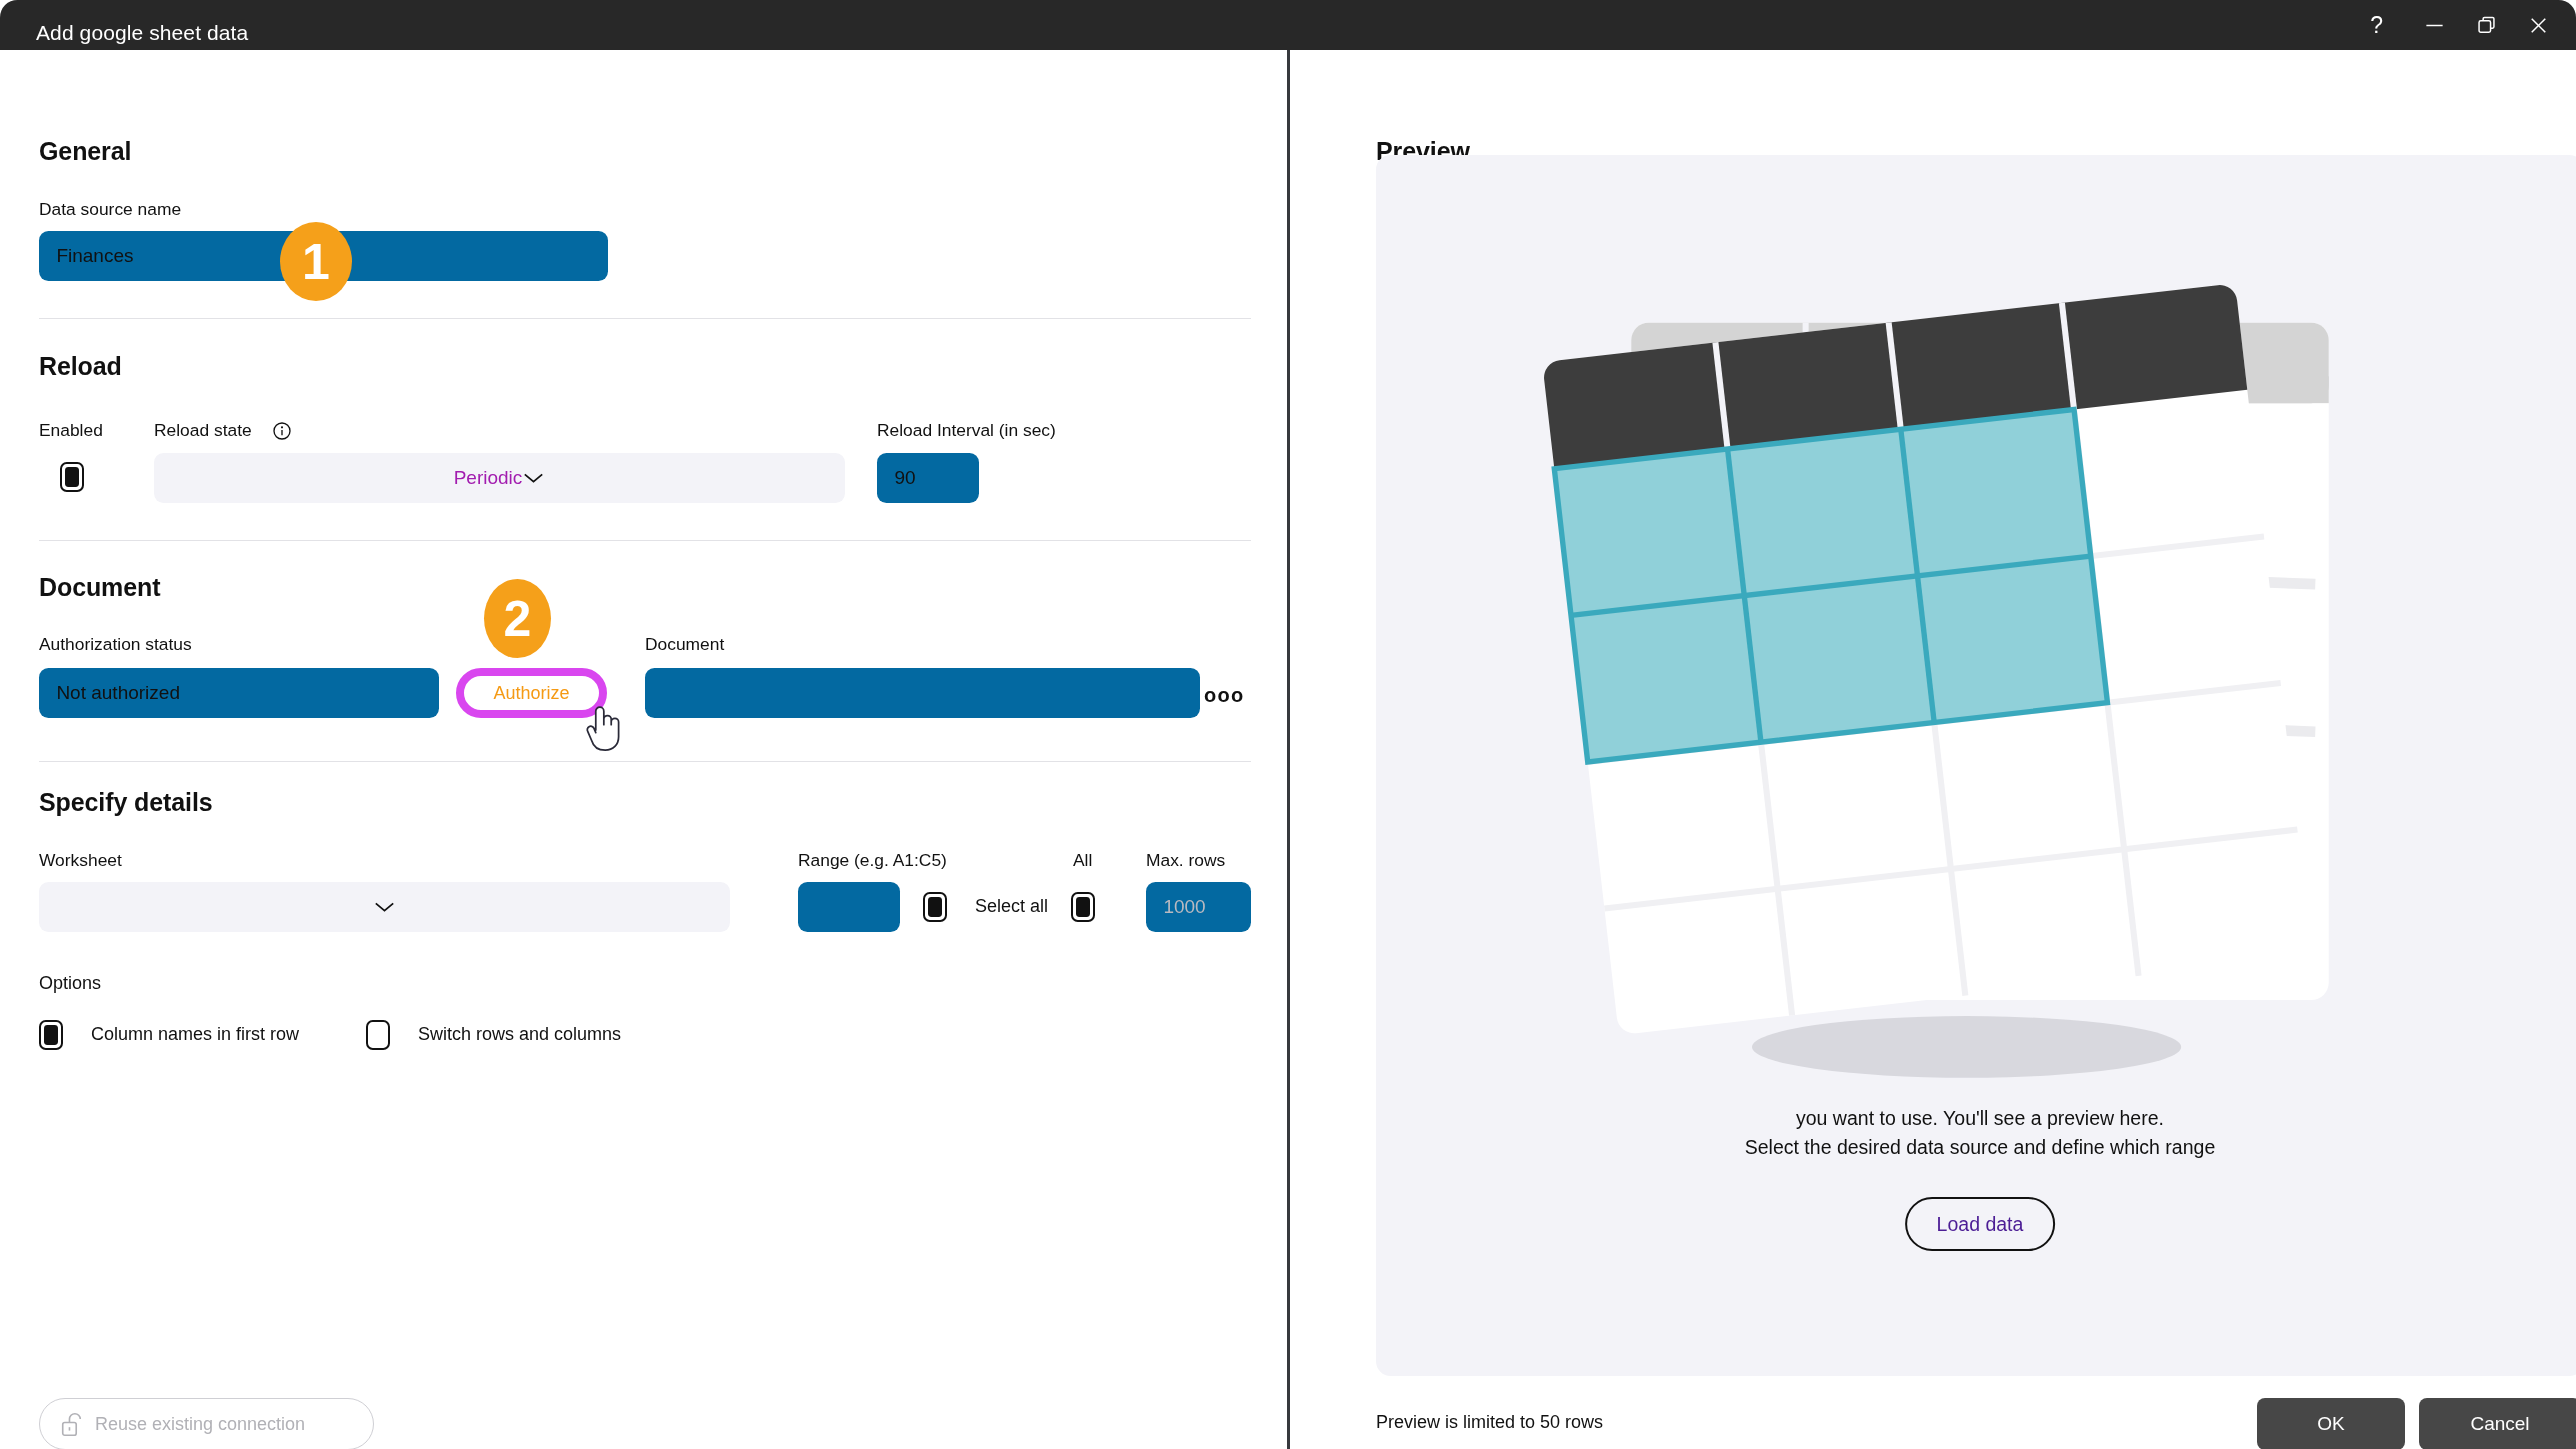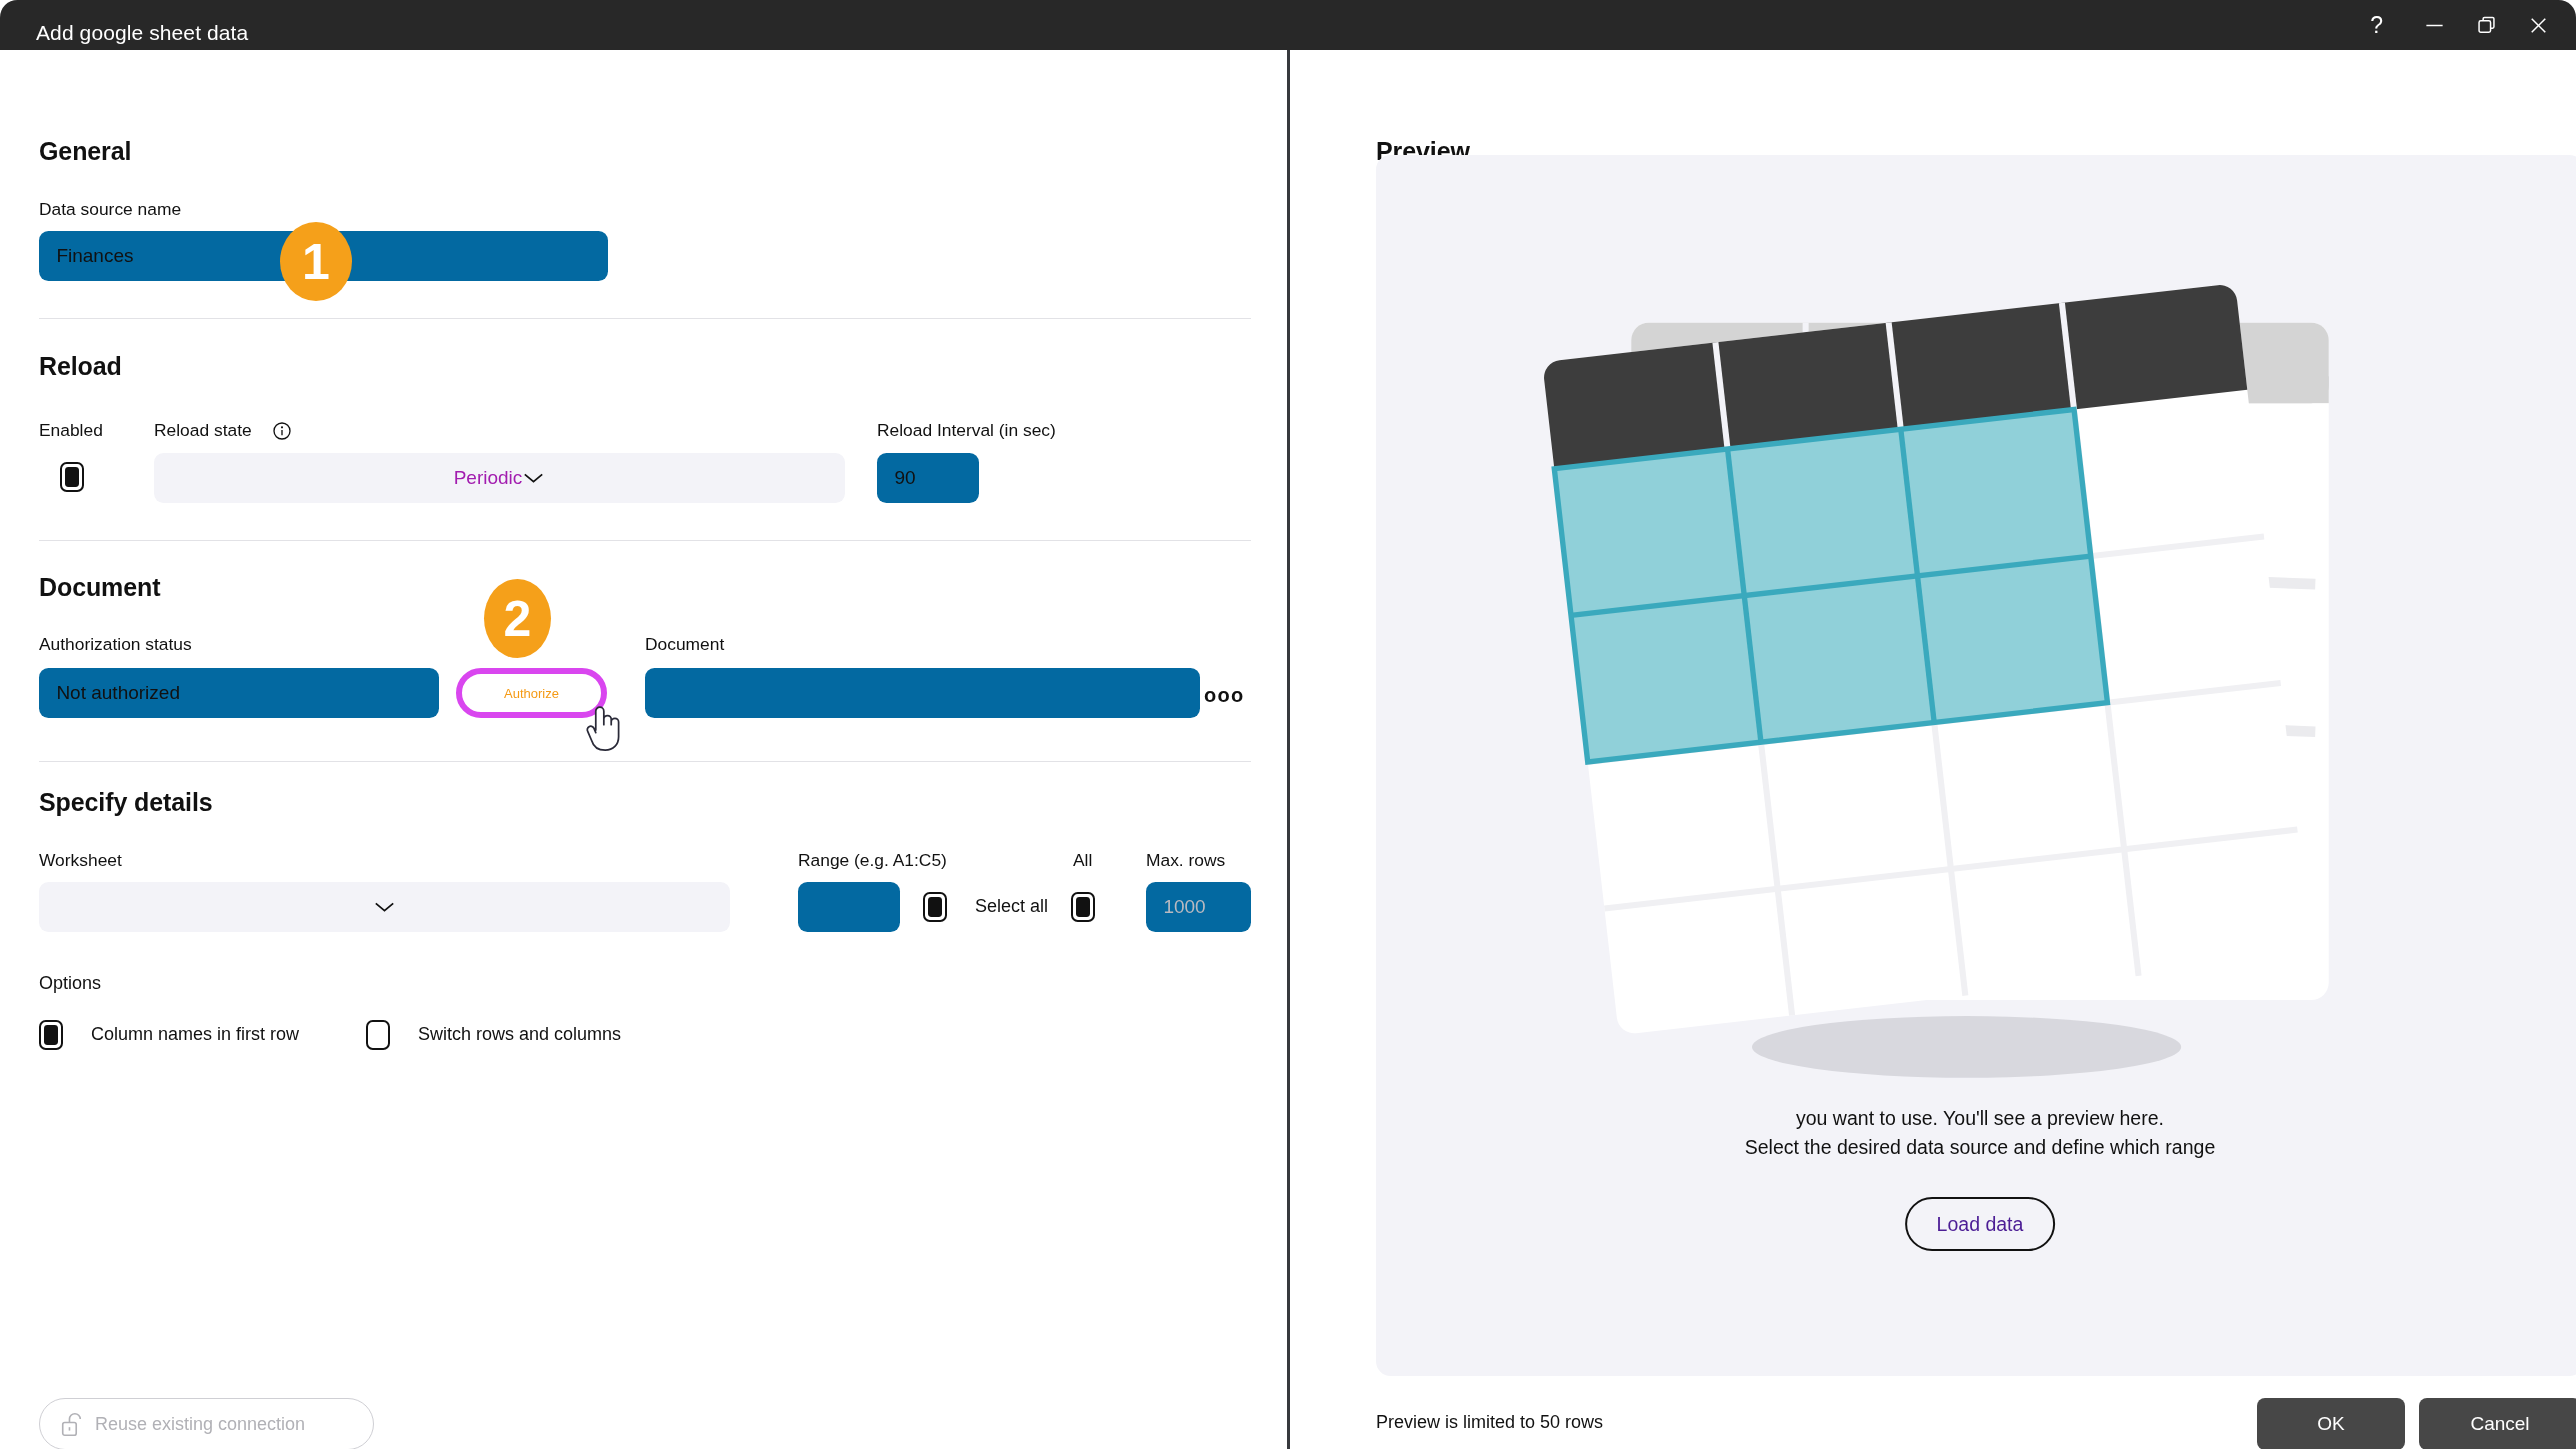--- a/index.html
+++ b/index.html
@@ -114,25 +114,25 @@
     position: absolute;
     background: #f5a01a;
     border-radius: 50%;
     display: flex; align-items: center; justify-content: center;
     color: #ffffff;
     font-weight: bold;
     z-index: 40;
   }
 
   .authorize-btn {
-    border: 6px solid #d946ef;
+    border: 8px solid #d946ef;
     border-radius: 25.5px;
     color: #f59a14;
     background: #ffffff;
-    font-size: 13px;
+    font-size: 18px;
     height: 50px;
     display: flex; align-items: center; justify-content: center;
     white-space: nowrap;
   }
 
   .ellipsis-btn {
     font-size: 20px; letter-spacing: 1.3px; color: #111111;
     font-weight: bold;
   }
 

